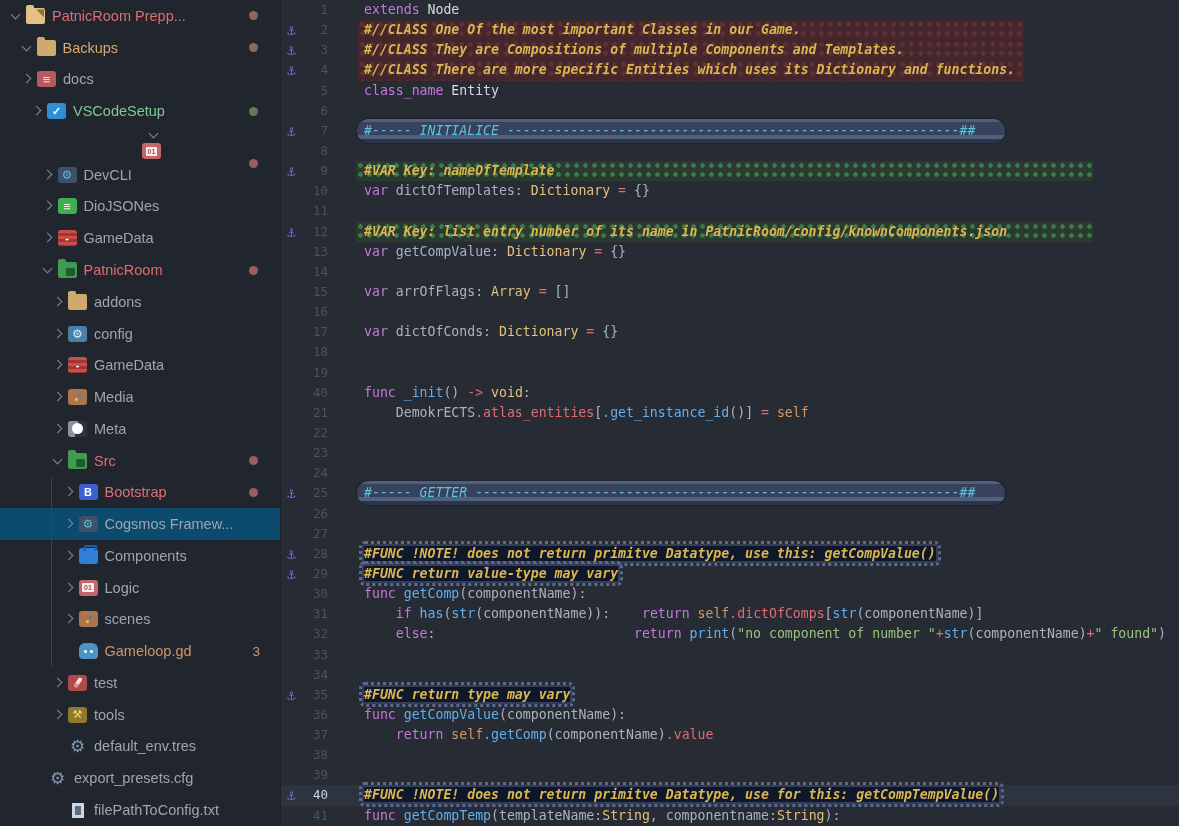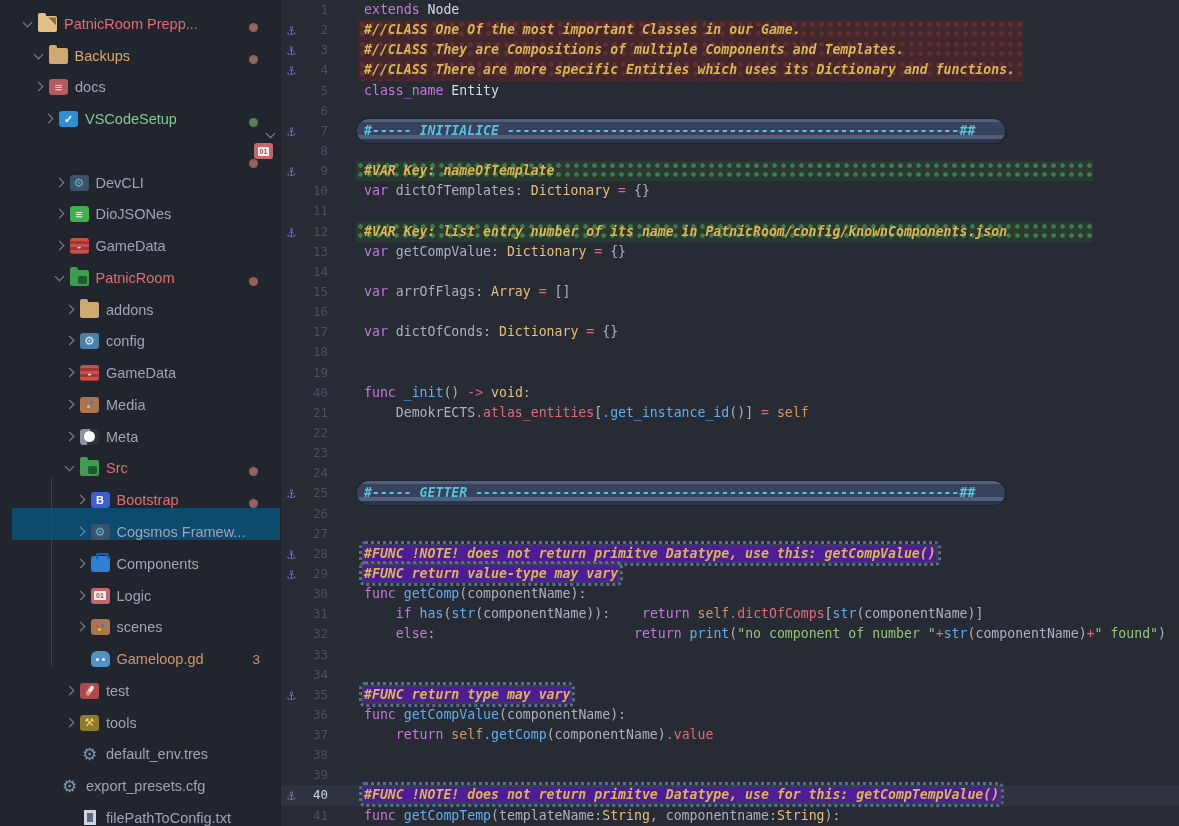--- a/index.html
+++ b/index.html
@@ -1,21 +1,21 @@
 <!DOCTYPE html>
 <html><head>
 <meta charset="utf-8">
 <style>
   * { margin:0; padding:0; box-sizing:border-box; }
   html,body { width:1179px; height:826px; overflow:hidden; background:#262b34; }
   body { font-family:"Liberation Sans", sans-serif; display:flex; }
 
   
   .sidebar { position:relative; width:280px; height:826px; background:#21252d; flex:none; overflow:hidden; }
-  .row { display:flex; align-items:flex-end; height:31.77px; white-space:nowrap; cursor:pointer; position:relative;margin-left:12px; }
+  .row { display:flex; align-items:center; height:31.77px; white-space:nowrap; cursor:pointer; position:relative; }
   .row.selected { background:#0c4a6e; }
   .row .lbl { font-size:14.5px; color:#9da5b4; overflow:hidden; text-overflow:ellipsis; }
   .row.c-red .lbl { color:#de6e74; }
   .row.c-gold .lbl { color:#d7a96e; }
   .row.c-green .lbl { color:#81c995; }
   .row.c-orange .lbl { color:#cf9668; }
   .chev { width:17px; height:16px; position:relative; flex:none; }
   .chev::before { content:""; position:absolute; top:4px; left:4px; width:6px; height:6px;
     border-right:1.7px solid #828a99; border-bottom:1.7px solid #828a99; transform:rotate(-45deg); }
   .chev.exp::before { transform:rotate(45deg); top:3px; }
@@ -82,28 +82,28 @@
 
   .t-p { color:#abb2bf; }
   .t-k { color:#c678dd; }
   .t-f { color:#61afef; }
   .t-t { color:#e5c07b; }
   .t-o { color:#e06c75; }
   .t-s { color:#98c379; }
   .t-e { color:#d19a66; }
   .t-l { color:#d7dae0; }
   .t-c { color:#dcb64f; font-style:italic; font-weight:700; }
-  .t-b { color:#55c5de; font-style:italic; font-weight:700; position:relative; z-index:2; }
+  .t-b { color:#55c5de; font-style:italic; font-weight:400; position:relative; z-index:2; }
 
   .bg { position:absolute; top:0; bottom:0; z-index:0; }
   .bg-class { left:77px; width:666px; background-color:#44262b;
     background-image:radial-gradient(circle, #5d3138 2px, transparent 2.5px); background-size:9px 9px; }
   .bg-var { left:75px; width:737px; background-color:#2a3a2f;
     background-image:radial-gradient(circle, #3e7a4f 2px, transparent 2.5px); background-size:9px 9px; }
-  .pill-func { background-color:#4c1d95; box-shadow:0 0 0 2px #343d55; outline:3px dotted #5a6a92; outline-offset:2px; border-radius:1px; }
+  .pill-func { background-color:#0f172a; box-shadow:0 0 0 2px #343d55; outline:3px dotted #5a6a92; outline-offset:2px; border-radius:1px; }
   .bg-banner { left:76px; width:648px; top:-2px; height:24px; border-radius:12px;
     background:linear-gradient(to bottom,#505f7d 0 3px,#38425c 3px 16px,#50607e 16px 20px,#2c3548 20px);
     box-shadow:0 0 0 1.5px #1f2530; }
 </style>
 </head>
 <body>
 
 <aside class="sidebar" id="sidebar">
     <div class="row c-red" style="padding-left: 8px;">
       <span class="chev exp"></span>

